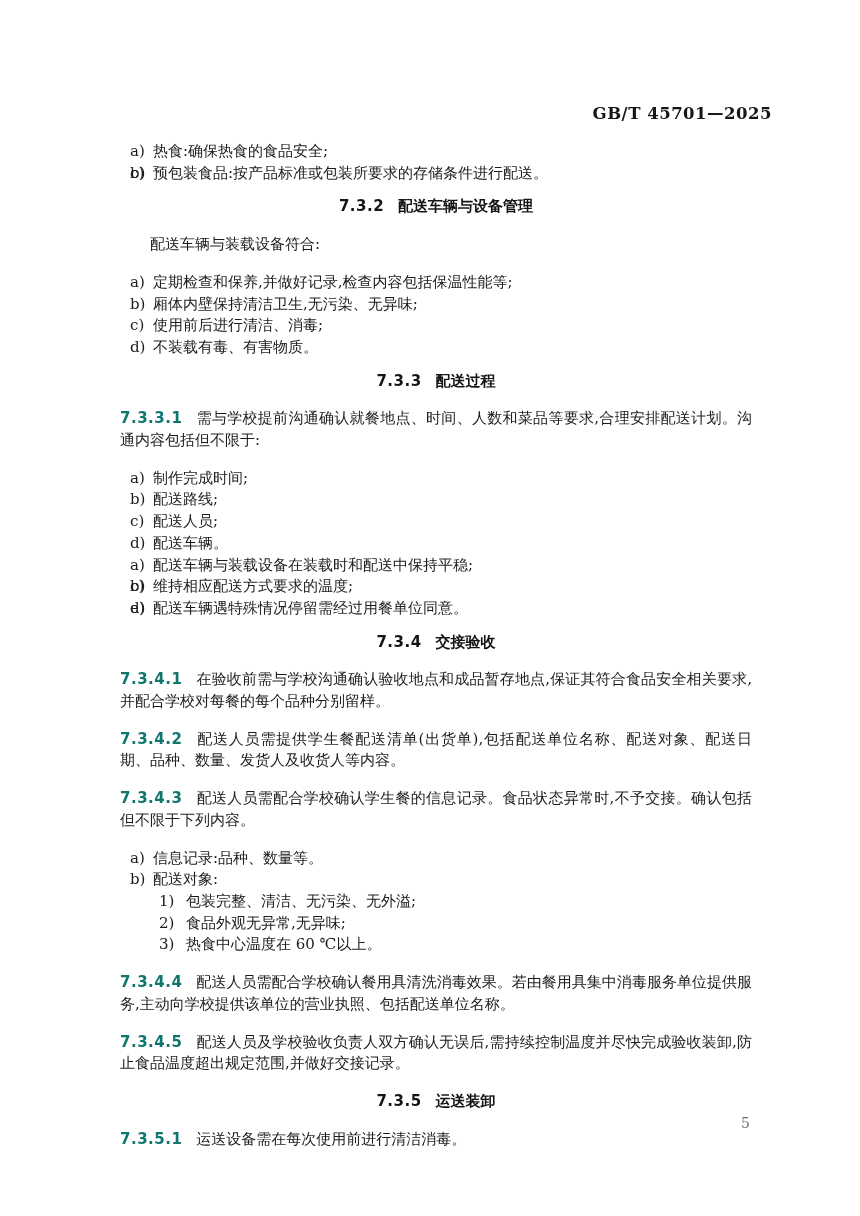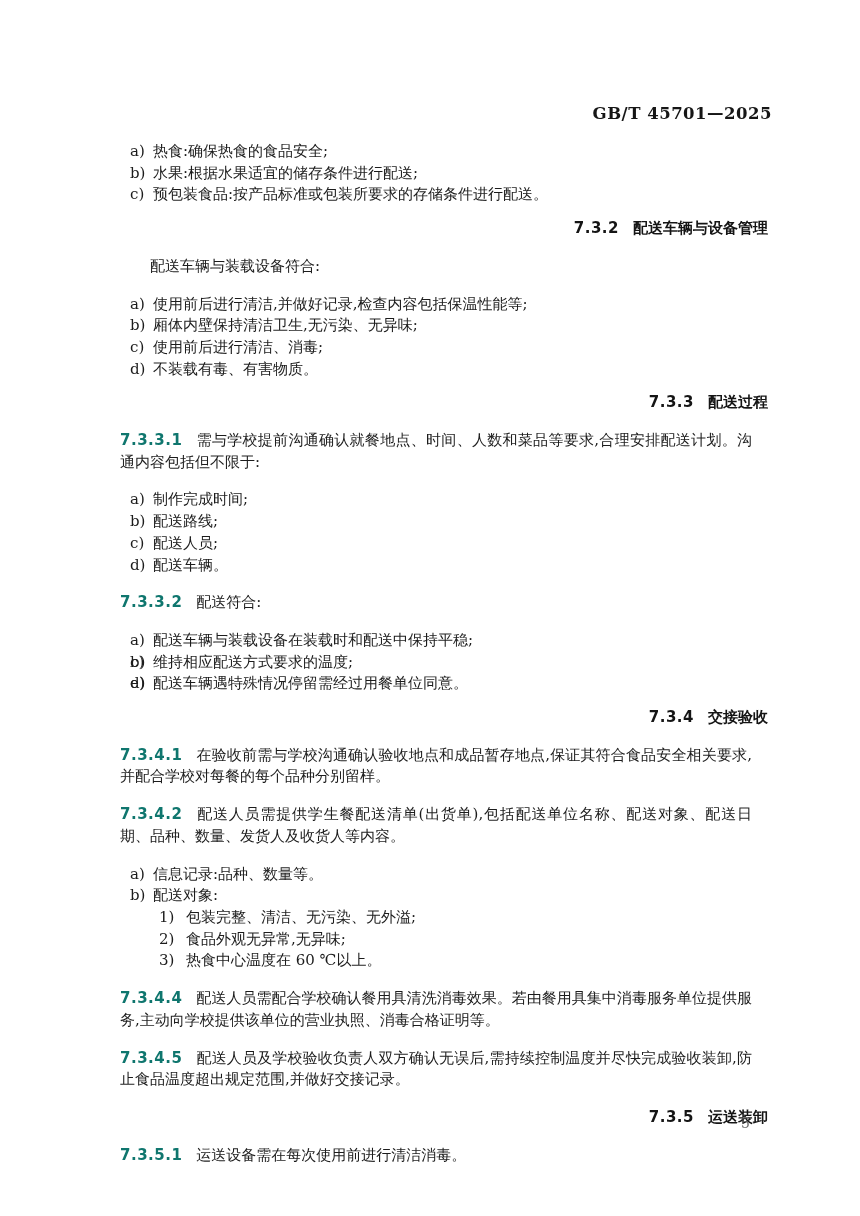--- a/index.html
+++ b/index.html
@@ -33,21 +33,21 @@
     top: 141px;
     font-size: 15px;
     line-height: 21.7px;
     text-align: justify;
   }
   .section-heading {
     font-family: "DejaVu Sans", "Liberation Sans", sans-serif;
     font-weight: bold;
     font-size: 15px;
     margin: 12px 0 10px 0;
-    text-align: right;
+    text-align: center;
     color: #151515;
   }
   .section-heading .section-number {
     margin-right: 14px;
     letter-spacing: 0.5px;
   }
   .para {
     margin: 16px;
   }
   .para .p-num {
@@ -89,59 +89,59 @@
 </style>
 </head>
 <body>
 
 <div class="page">
   <div class="doc-number">GB/T 45701—2025</div>
 
   <div class="content">
       <div class="list">
         <div class="list-item"><span class="marker">a)</span><span>热食:确保热食的食品安全;</span></div>
-        <div class="list-item"><span class="marker">b)</span><span>水果:根据水果适宜的储存条件进行配送;</span></div>
+        <div class="list-item"><span class="marker">b)</span></div>
         <div class="list-item"><span class="marker">c)</span><span>预包装食品:按产品标准或包装所要求的存储条件进行配送。</span></div>
       </div>
       <div class="section-heading"><span class="section-number">7.3.2</span><span class="section-title">配送车辆与设备管理</span></div>
       <p class="para indented"><span>配送车辆与装载设备符合:</span></p>
       <div class="list">
-        <div class="list-item"><span class="marker">a)</span><span>使用前后进行清洁,并做好记录,检查内容包括保温性能等;</span></div>
+        <div class="list-item"><span class="marker">a)</span><span>定期检查和保养,并做好记录,检查内容包括保温性能等;</span></div>
         <div class="list-item"><span class="marker">b)</span><span>厢体内壁保持清洁卫生,无污染、无异味;</span></div>
         <div class="list-item"><span class="marker">c)</span><span>使用前后进行清洁、消毒;</span></div>
         <div class="list-item"><span class="marker">d)</span><span>不装载有毒、有害物质。</span></div>
       </div>
       <div class="section-heading"><span class="section-number">7.3.3</span><span class="section-title">配送过程</span></div>
       <p class="para"><span class="p-num">7.3.3.1</span><span>需与学校提前沟通确认就餐地点、时间、人数和菜品等要求,合理安排配送计划。沟通内容包括但不限于:</span></p>
       <div class="list">
         <div class="list-item"><span class="marker">a)</span><span>制作完成时间;</span></div>
         <div class="list-item"><span class="marker">b)</span><span>配送路线;</span></div>
         <div class="list-item"><span class="marker">c)</span><span>配送人员;</span></div>
         <div class="list-item"><span class="marker">d)</span><span>配送车辆。</span></div>
       </div>
-      <p class="para"><span class="p-num">7.3.3.2</span><span>配送符合:</span></p>
       <div class="list">
         <div class="list-item"><span class="marker">a)</span><span>配送车辆与装载设备在装载时和配送中保持平稳;</span></div>
         <div class="list-item"><span class="marker">b)</span></div>
         <div class="list-item"><span class="marker">c)</span><span>维持相应配送方式要求的温度;</span></div>
         <div class="list-item"><span class="marker">d)</span></div>
         <div class="list-item"><span class="marker">e)</span><span>配送车辆遇特殊情况停留需经过用餐单位同意。</span></div>
       </div>
       <div class="section-heading"><span class="section-number">7.3.4</span><span class="section-title">交接验收</span></div>
       <p class="para"><span class="p-num">7.3.4.1</span><span>在验收前需与学校沟通确认验收地点和成品暂存地点,保证其符合食品安全相关要求,并配合学校对每餐的每个品种分别留样。</span></p>
       <p class="para"><span class="p-num">7.3.4.2</span><span>配送人员需提供学生餐配送清单(出货单),包括配送单位名称、配送对象、配送日期、品种、数量、发货人及收货人等内容。</span></p>
+      <p class="para"><span class="p-num">7.3.4.3</span><span>配送人员需配合学校确认学生餐的信息记录。食品状态异常时,不予交接。确认包括但不限于下列内容。</span></p>
       <div class="list">
         <div class="list-item"><span class="marker">a)</span><span>信息记录:品种、数量等。</span></div>
         <div class="list-item"><span class="marker">b)</span><span>配送对象:</span></div>
       </div>
       <div class="list">
         <div class="list-item lv2"><span class="marker">1)</span><span>包装完整、清洁、无污染、无外溢;</span></div>
         <div class="list-item lv2"><span class="marker">2)</span><span>食品外观无异常,无异味;</span></div>
         <div class="list-item lv2"><span class="marker">3)</span><span>热食中心温度在 60 ℃以上。</span></div>
       </div>
-      <p class="para"><span class="p-num">7.3.4.4</span><span>配送人员需配合学校确认餐用具清洗消毒效果。若由餐用具集中消毒服务单位提供服务,主动向学校提供该单位的营业执照、消毒合格证明等。</span></p>
+      <p class="para"><span class="p-num">7.3.4.4</span><span>配送人员需配合学校确认餐用具清洗消毒效果。若由餐用具集中消毒服务单位提供服务,主动向学校提供该单位的营业执照、包括配送单位名称。</span></p>
       <p class="para"><span class="p-num">7.3.4.5</span><span>配送人员及学校验收负责人双方确认无误后,需持续控制温度并尽快完成验收装卸,防止食品温度超出规定范围,并做好交接记录。</span></p>
       <div class="section-heading"><span class="section-number">7.3.5</span><span class="section-title">运送装卸</span></div>
       <p class="para"><span class="p-num">7.3.5.1</span><span>运送设备需在每次使用前进行清洁消毒。</span></p>
     </div>
 
   <div class="page-number">5</div>
 </div>
 
 </body></html>

